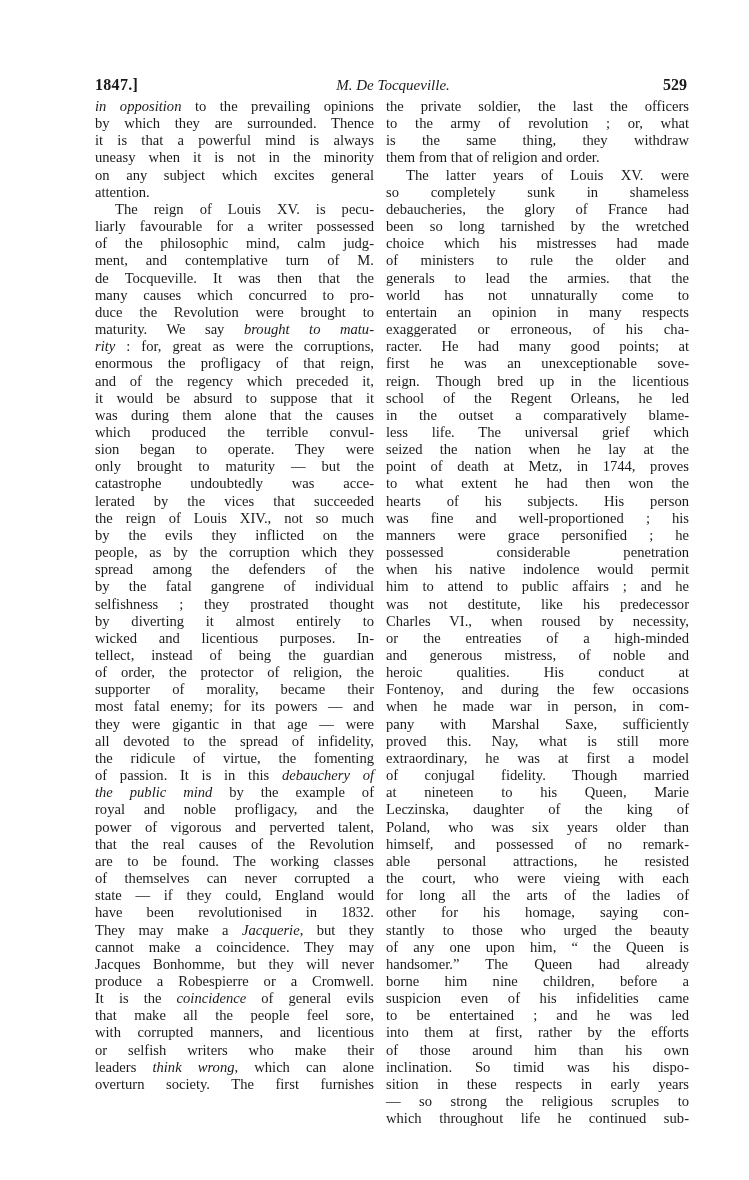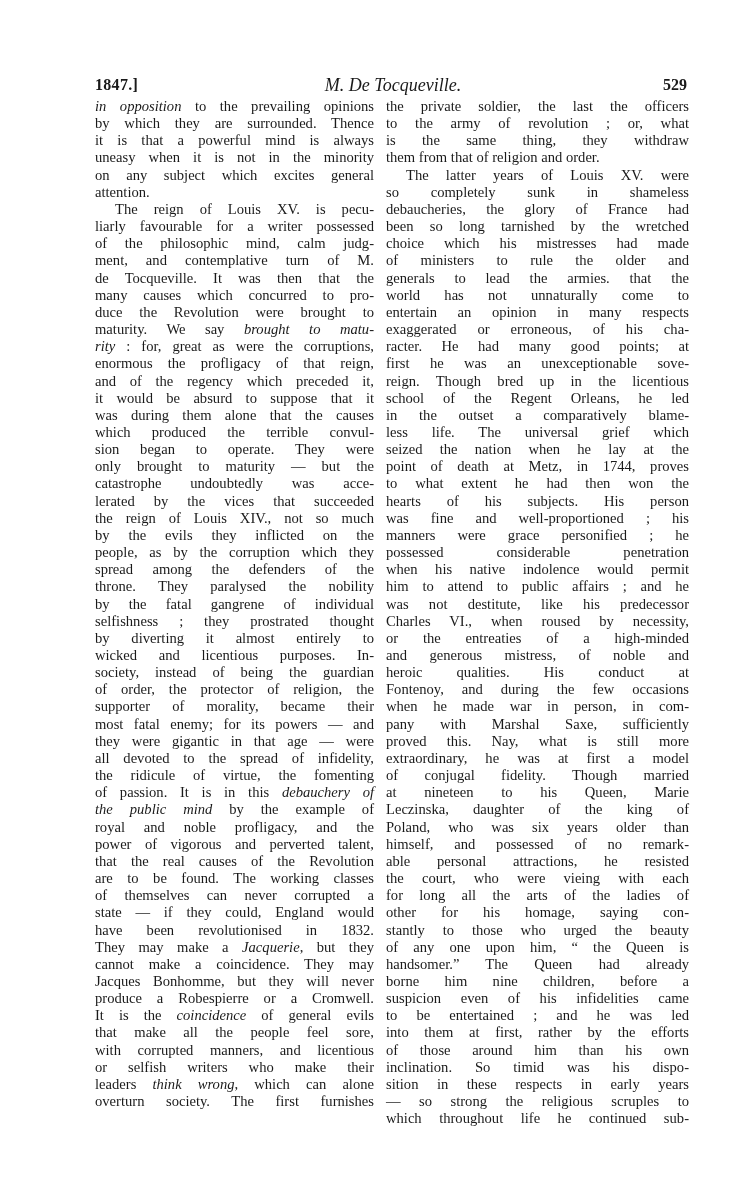--- a/index.html
+++ b/index.html
@@ -2,21 +2,21 @@
 <html><head>
 <meta charset="utf-8">
 <style>
   html, body { margin:0; padding:0; background:#ffffff; }
   body { width:749px; height:1180px; position:relative; overflow:hidden;
          font-family:"Liberation Serif","DejaVu Serif",serif; color:#1a1a1a; }
   .page { position:absolute; left:9px; top:0; width:749px; height:1180px; background:#fff; }
   .header { position:absolute; top:74px; left:86px; width:596px; height:22px;
             font-size:16px; line-height:22px; }
   .hdr-year { position:absolute; left:0; top:0; font-weight:bold; letter-spacing:0.3px; }
-  .hdr-title { position:absolute; left:0; right:0; text-align:center; font-style:italic; font-size:18px; }
+  .hdr-title { position:absolute; left:0; right:0; text-align:center; font-style:italic; font-size:15px; }
   .hdr-page { position:absolute; right:4px; top:0; font-weight:bold; }
   .col { position:absolute; top:98px; font-size:14.6px; line-height:17.17px; }
   .col-left { left:86px; width:279px; }
   .col-right { left:377px; width:303px; }
   .line { display:block; white-space:nowrap; text-align:justify; text-align-last:justify; height:17.17px; overflow:visible; }
   .line.last { text-align-last:left; }
   .line.indent { padding-left:20px; }
   i { font-style:italic; }
 </style>
 </head>
@@ -51,26 +51,25 @@
       <span class="line">was during them alone that the causes</span>
       <span class="line">which produced the terrible convul-</span>
       <span class="line">sion began to operate. They were</span>
       <span class="line">only brought to maturity — but the</span>
       <span class="line">catastrophe undoubtedly was acce-</span>
       <span class="line">lerated by the vices that succeeded</span>
       <span class="line">the reign of Louis XIV., not so much</span>
       <span class="line">by the evils they inflicted on the</span>
       <span class="line">people, as by the corruption which they</span>
       <span class="line">spread among the defenders of the</span>
-      <span class="line">throne. They paralysed the nobility</span>
       <span class="line">by the fatal gangrene of individual</span>
       <span class="line">selfishness ; they prostrated thought</span>
       <span class="line">by diverting it almost entirely to</span>
       <span class="line">wicked and licentious purposes. In-</span>
-      <span class="line">society, instead of being the guardian</span>
+      <span class="line">tellect, instead of being the guardian</span>
       <span class="line">of order, the protector of religion, the</span>
       <span class="line">supporter of morality, became their</span>
       <span class="line">most fatal enemy; for its powers — and</span>
       <span class="line">they were gigantic in that age — were</span>
       <span class="line">all devoted to the spread of infidelity,</span>
       <span class="line">the ridicule of virtue, the fomenting</span>
       <span class="line">of passion. It is in this <i>debauchery of</i></span>
       <span class="line"><i>the public mind</i> by the example of</span>
       <span class="line">royal and noble profligacy, and the</span>
       <span class="line">power of vigorous and perverted talent,</span>

